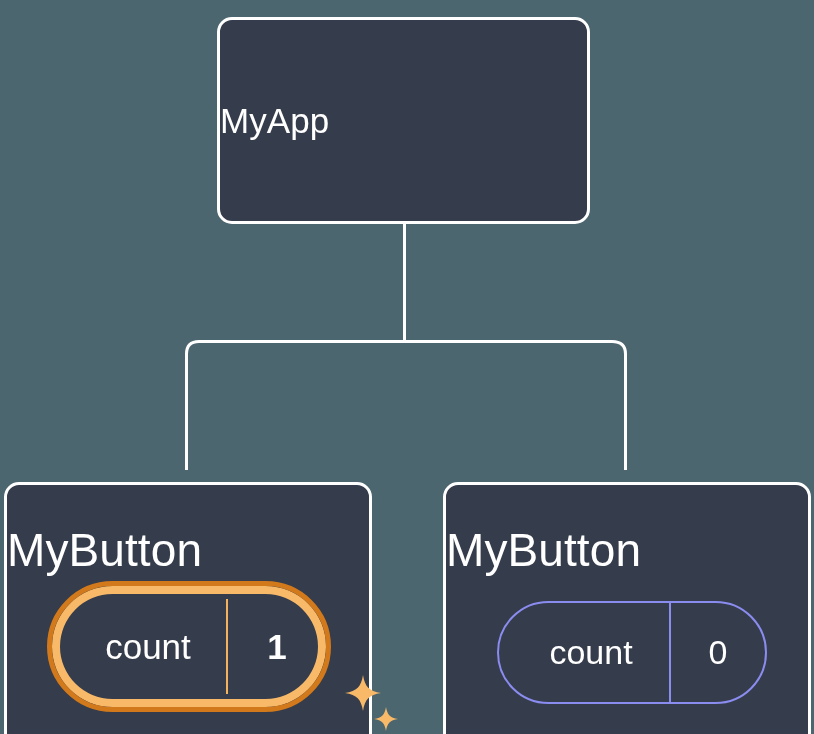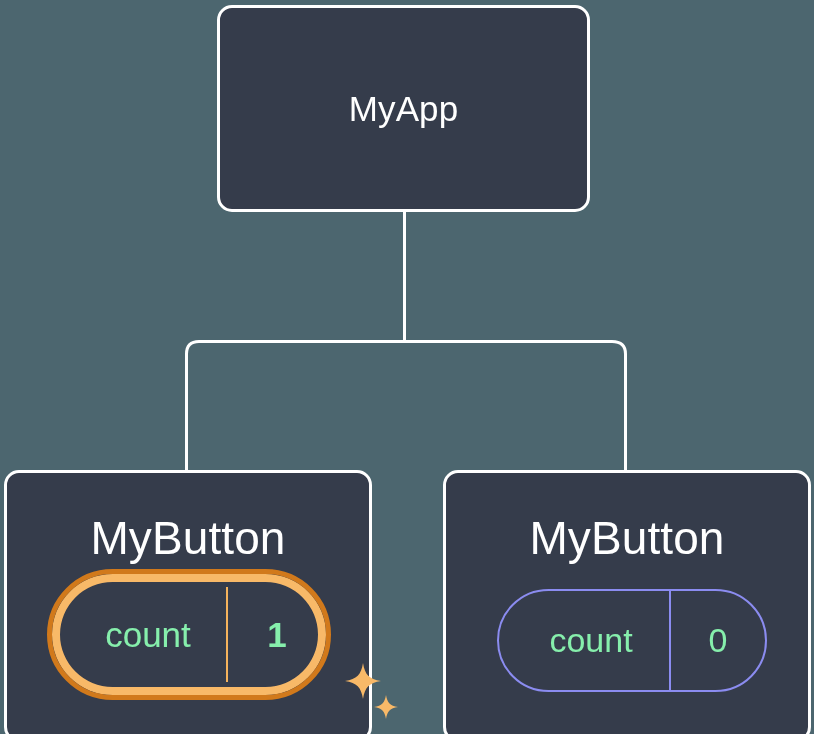--- a/index.html
+++ b/index.html
@@ -34,21 +34,21 @@
 
   
   .node {
     position: absolute;
     box-sizing: border-box;
     background: #353c4b;
     border: 3px solid #ffffff;
     border-radius: 15px;
     display: flex;
     flex-direction: column;
-    align-items: center;
+    margin-top: 12px;
   }
   .node-root {
     left: 217px;
     top: 5px;
     width: 373px;
     height: 207px;
     justify-content: center;
   }
   .node-child-left {
     left: 4px;
@@ -113,21 +113,21 @@
     width: 270px;
     height: 103px;
     border: 2px solid #8b8cf0;
   }
 
   .pill-cell {
     display: flex;
     align-items: center;
     justify-content: center;
     box-sizing: border-box;
-    color: #86efac;
+    color: #ffffff;
     white-space: nowrap;
   }
 
   .pill-highlight .pill-cell-name {
     width: 174px;
     font-size: 35px;
     font-weight: 400;
     padding-left: 18px;
   }
   .pill-highlight .pill-cell-value {

